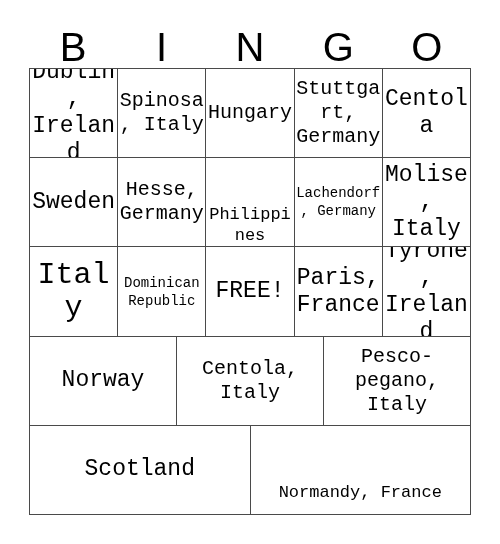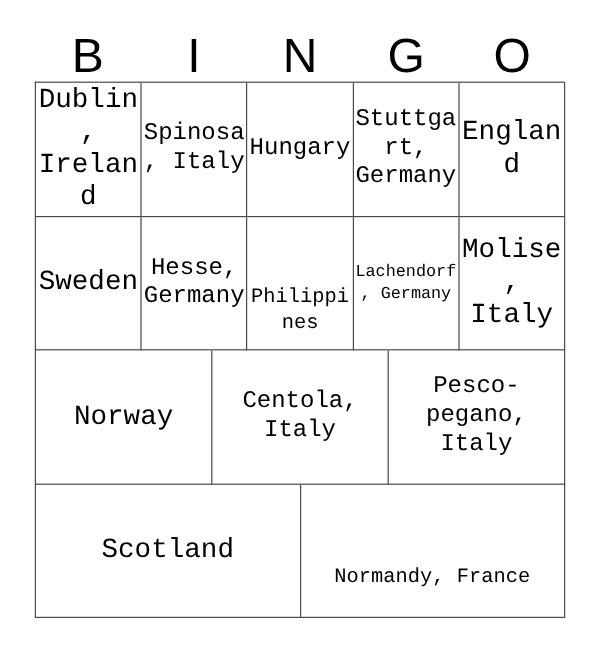--- a/index.html
+++ b/index.html
@@ -112,21 +112,21 @@
       <div class="cell sz-md">
           <span class="cell-text">Spinosa, Italy</span>
         </div>
       <div class="cell sz-md">
           <span class="cell-text">Hungary</span>
         </div>
       <div class="cell sz-md">
           <span class="cell-text">Stuttgart, Germany</span>
         </div>
       <div class="cell sz-lg">
-          <span class="cell-text">England</span>
+          <span class="cell-text">Centola</span>
         </div>
     </div>
 
     <div class="grid-row">
       <div class="cell sz-lg">
           <span class="cell-text">Sweden</span>
         </div>
       <div class="cell sz-md">
           <span class="cell-text">Hesse, Germany</span>
         </div>
@@ -134,20 +134,37 @@
           <span class="cell-text">Philippines</span>
         </div>
       <div class="cell sz-xs">
           <span class="cell-text">Lachendorf, Germany</span>
         </div>
       <div class="cell sz-lg">
           <span class="cell-text">Molise, Italy</span>
         </div>
     </div>
 
+    <div class="grid-row">
+      <div class="cell sz-xl">
+          <span class="cell-text">Italy</span>
+        </div>
+      <div class="cell sz-xs">
+          <span class="cell-text">Dominican Republic</span>
+        </div>
+      <div class="cell sz-lg">
+          <span class="cell-text">FREE!</span>
+        </div>
+      <div class="cell sz-lg">
+          <span class="cell-text">Paris, France</span>
+        </div>
+      <div class="cell sz-lg">
+          <span class="cell-text">Tyrone, Ireland</span>
+        </div>
+    </div>
 
     <div class="grid-row">
       <div class="cell sz-lg">
           <span class="cell-text">Norway</span>
         </div>
       <div class="cell sz-md">
           <span class="cell-text">Centola, Italy</span>
         </div>
       <div class="cell sz-md">
           <span class="cell-text">Pesco-pegano, Italy</span>

